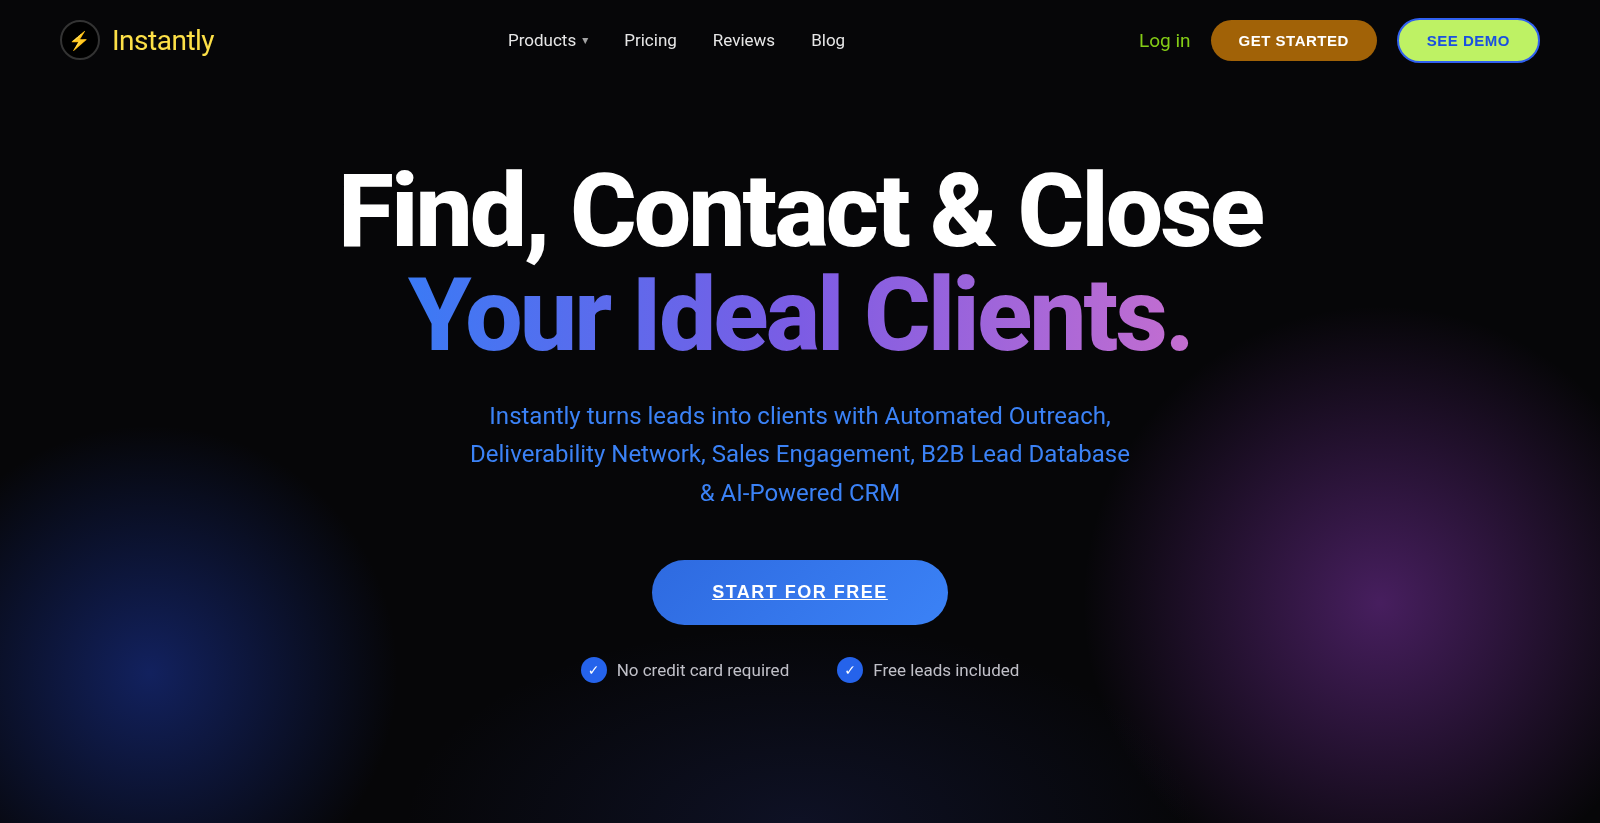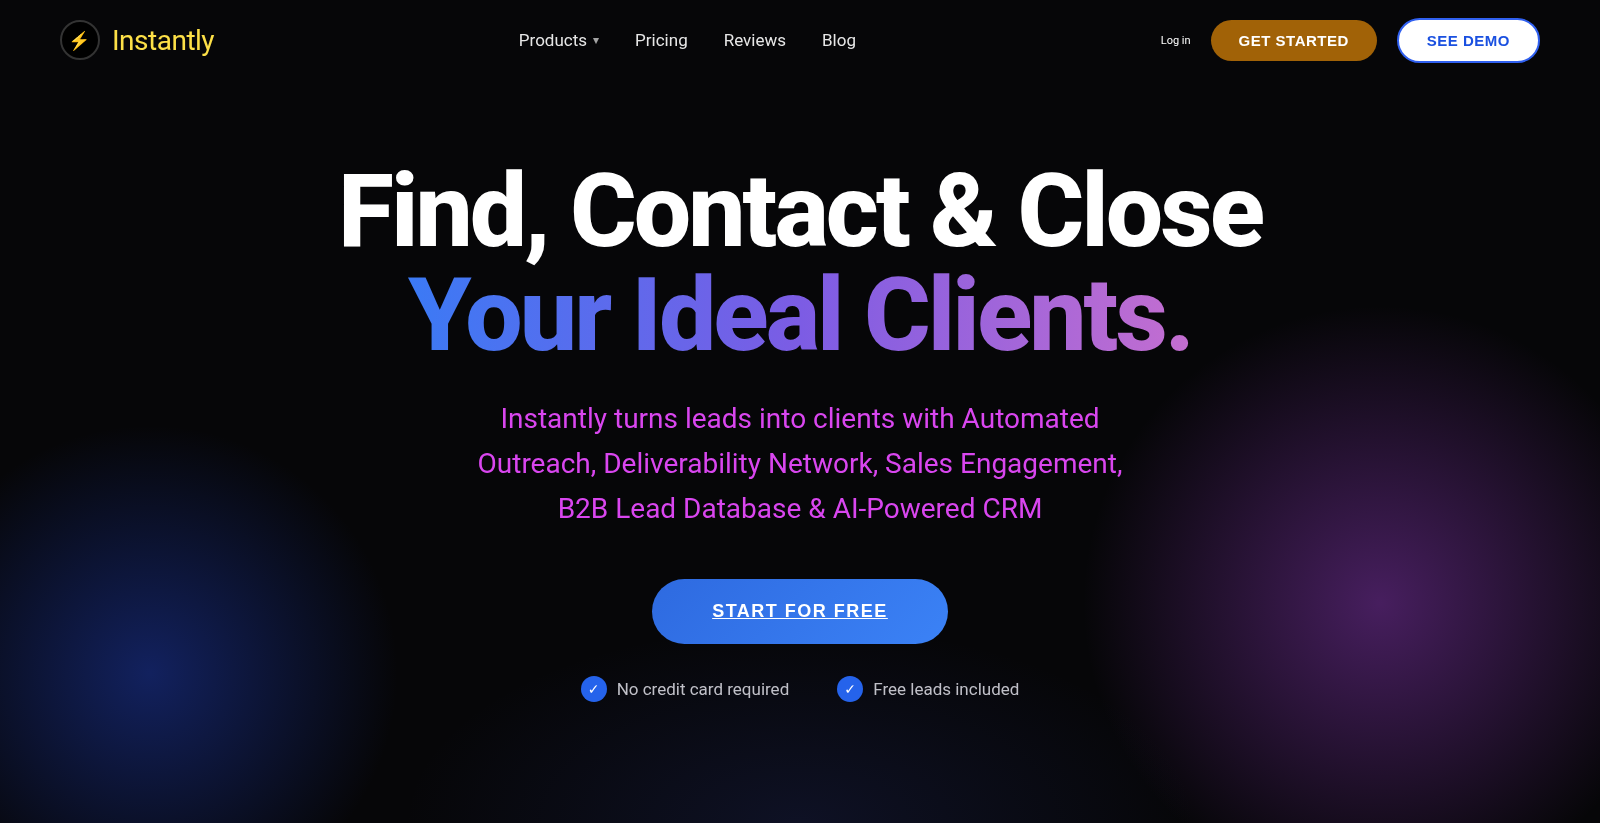--- a/index.html
+++ b/index.html
@@ -113,41 +113,41 @@
       opacity: 0.7;
     }
 
     .nav-right {
       display: flex;
       align-items: center;
       gap: 20px;
     }
 
     .login-link {
-      color: #ffffff;
+      color: #84cc16;
       text-decoration: none;
-      font-size: 11px;
+      font-size: 19px;
       font-weight: 400;
     }
 
     .btn-get-started {
       background: #a16207;
       color: white;
       border: none;
       padding: 12px 28px;
       border-radius: 50px;
       font-size: 15px;
       font-weight: 700;
       letter-spacing: 0.5px;
       cursor: pointer;
       text-transform: uppercase;
     }
 
     .btn-see-demo {
-      background: #ffffff;
+      background: #bef264;
       color: #1a50e0;
       border: 2px solid #3060f0;
       padding: 12px 28px;
       border-radius: 50px;
       font-size: 15px;
       font-weight: 700;
       letter-spacing: 0.5px;
       cursor: pointer;
       text-transform: uppercase;
     }
@@ -176,22 +176,22 @@
       font-weight: 800;
       letter-spacing: -3px;
       line-height: 1.05;
       background: linear-gradient(90deg, #3b7af5 0%, #7c5ce4 50%, #c46ed0 100%);
       -webkit-background-clip: text;
       -webkit-text-fill-color: transparent;
       background-clip: text;
     }
 
     .hero-subtitle {
-      color: #d946ef;
-      font-size: 28px;
+      color: #3b82f6;
+      font-size: 24px;
       font-weight: 400;
       line-height: 1.6;
       max-width: 680px;
       margin-top: 28px;
     }
 
     .btn-start-free {
       margin-top: 48px;
       background: linear-gradient(135deg, #2e6ae0 0%, #3b82f6 100%);
       color: white;

